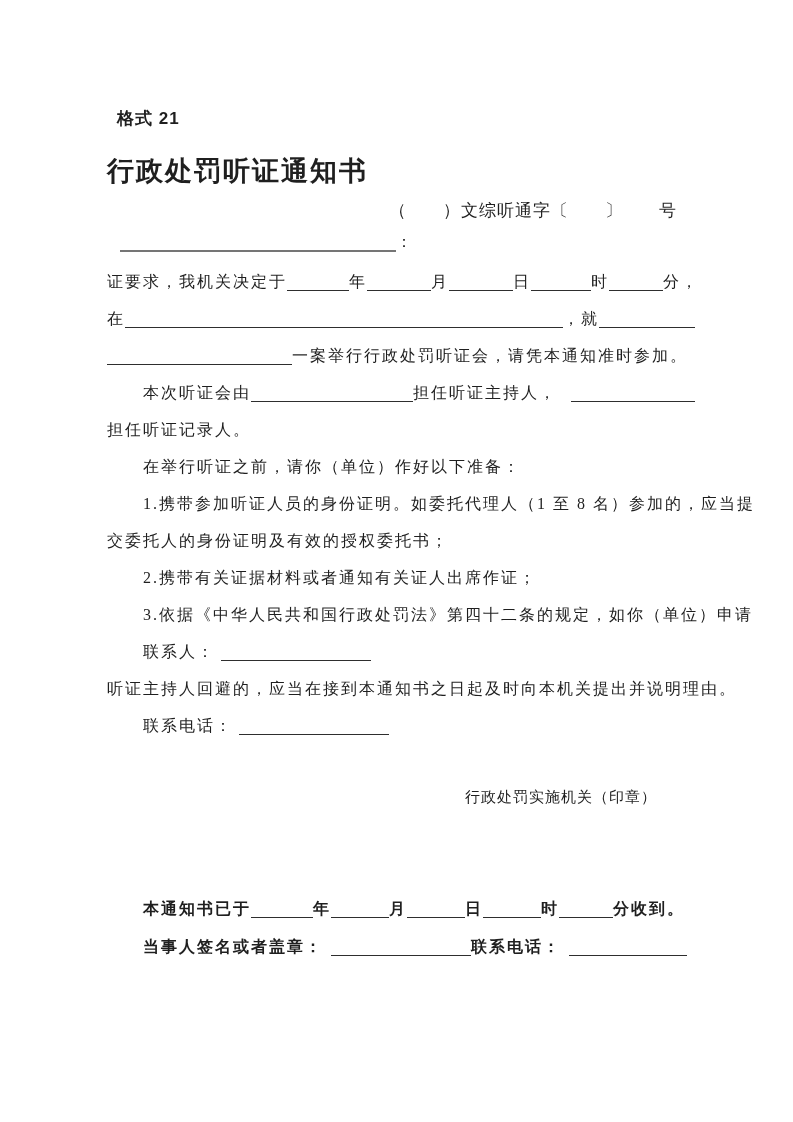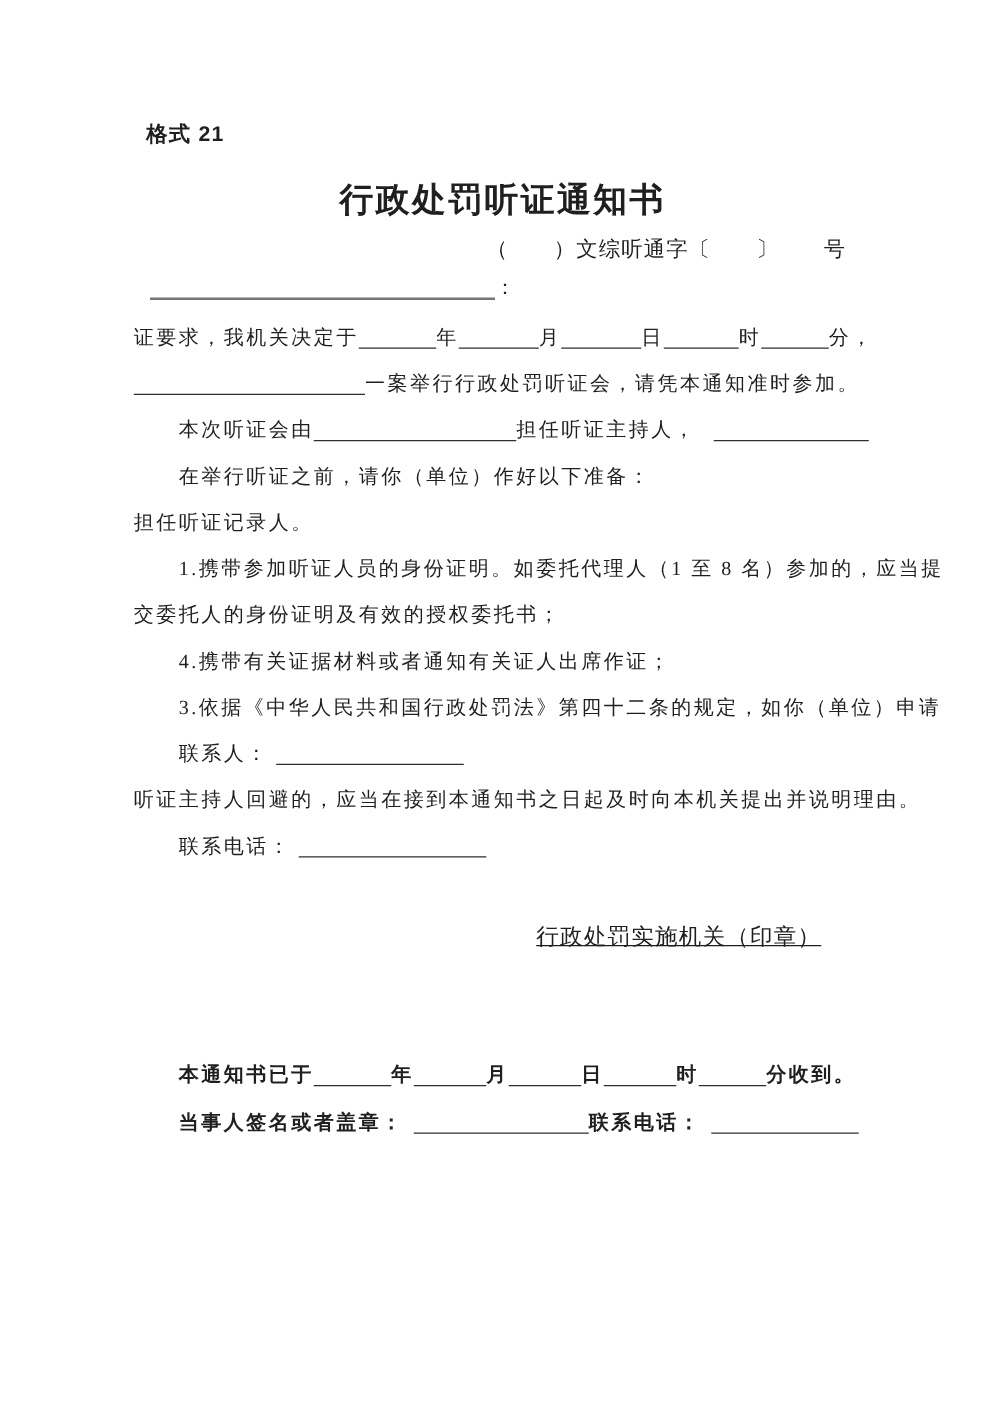--- a/index.html
+++ b/index.html
@@ -9,38 +9,38 @@
     --paper:#ffffff;
   }
   html,body{margin:0;padding:0;background:#fff;}
   .page{
     width:793px;
     height:1122px;
     background:var(--paper);
     color:var(--ink);
     font-family:"Liberation Serif","DejaVu Serif",serif;
     box-sizing:border-box;
-    padding:4px 96px 0 107px;
+    padding:15px 96px 0 107px;
     overflow:hidden;
     position:relative;
   }
   .format-label{
     font-family:"Liberation Sans","DejaVu Sans",sans-serif;
     font-weight:bold;
     font-size:17px;
     line-height:24px;
     margin-top:92px;
     margin-left:10px;
     letter-spacing:1px;
   }
   .title{
     margin:22px 0 0 0;
     font-size:27px;
     font-weight:bold;
-    text-align:center;
+    text-align:left;
     letter-spacing:2px;
     line-height:36px;
   }
   .doc-number{
     font-size:17px;
     text-align:right;
     letter-spacing:1px;
     line-height:24px;
     margin-top:10px;
     padding-right:20px;
@@ -63,48 +63,49 @@
   .seg-text{color:var(--ink);}
   .seg-blank{
     display:inline-block;
     border-bottom:1.5px solid var(--blank-line);
     height:6px;
     vertical-align:-4px;
     letter-spacing:0;
   }
   .seg-gap{display:inline-block;height:1px;}
   .seal-block{margin-top:34px;}
-  .seal-block .line{line-height:38px;font-size:18px;letter-spacing:1px;text-decoration:underline;}
+  .seal-block .line{line-height:38px;font-size:15px;letter-spacing:1px;}
   .receipt-block{margin-top:74px;font-weight:bold;}
   .receipt-block .line{line-height:38px;}
 </style>
 </head>
 <body>
 
 <div class="page">
 
   <div class="format-label">格式 21</div>
 
   <h1 class="title">行政处罚听证通知书</h1>
 
   <div class="doc-number">（　　）文综听通字〔　　〕　　号</div>
 
   <div class="addressee-block" id="addressee-block">
       <div class="line"><span class="seg-blank" style="width: 276px;"></span><span class="seg-text">：</span></div>
     </div>
 
   <div class="body-block" id="body-block">
       <div class="line"><span class="seg-text">证要求，我机关决定于</span><span class="seg-blank" style="width: 62px;"></span><span class="seg-text">年</span><span class="seg-blank" style="width: 64px;"></span><span class="seg-text">月</span><span class="seg-blank" style="width: 64px;"></span><span class="seg-text">日</span><span class="seg-blank" style="width: 60px;"></span><span class="seg-text">时</span><span class="seg-blank" style="width: 54px;"></span><span class="seg-text">分，</span></div>
+      <div class="line"><span class="seg-text">在</span><span class="seg-blank" style="width: 438px;"></span><span class="seg-text">，就</span><span class="seg-blank" style="width: 96px;"></span></div>
       <div class="line"><span class="seg-blank" style="width: 185px;"></span><span class="seg-text">一案举行行政处罚听证会，请凭本通知准时参加。</span></div>
       <div class="line indent"><span class="seg-text">本次听证会由</span><span class="seg-blank" style="width: 162px;"></span><span class="seg-text">担任听证主持人，</span><span class="seg-gap" style="width: 14px;"></span><span class="seg-blank" style="width: 124px;"></span></div>
+      <div class="line"><span class="seg-text">担任听证记录人。</span></div>
       <div class="line indent"><span class="seg-text">在举行听证之前，请你（单位）作好以下准备：</span></div>
-      <div class="line"><span class="seg-text">担任听证记录人。</span></div>
       <div class="line indent"><span class="seg-text">1.携带参加听证人员的身份证明。如委托代理人（1 至 8 名）参加的，应当提</span></div>
       <div class="line"><span class="seg-text">交委托人的身份证明及有效的授权委托书；</span></div>
-      <div class="line indent"><span class="seg-text">4.携带有关证据材料或者通知有关证人出席作证；</span></div>
+      <div class="line indent"><span class="seg-text">2.携带有关证据材料或者通知有关证人出席作证；</span></div>
       <div class="line indent"><span class="seg-text">3.依据《中华人民共和国行政处罚法》第四十二条的规定，如你（单位）申请</span></div>
       <div class="line indent"><span class="seg-text">联系人：</span><span class="seg-gap" style="width: 6px;"></span><span class="seg-blank" style="width: 150px;"></span></div>
       <div class="line"><span class="seg-text">听证主持人回避的，应当在接到本通知书之日起及时向本机关提出并说明理由。</span></div>
       <div class="line indent"><span class="seg-text">联系电话：</span><span class="seg-gap" style="width: 6px;"></span><span class="seg-blank" style="width: 150px;"></span></div>
     </div>
 
   <div class="seal-block" id="seal-block">
       <div class="line align-right" style="padding-right: 40px;"><span class="seg-text">行政处罚实施机关（印章）</span></div>
     </div>
 

